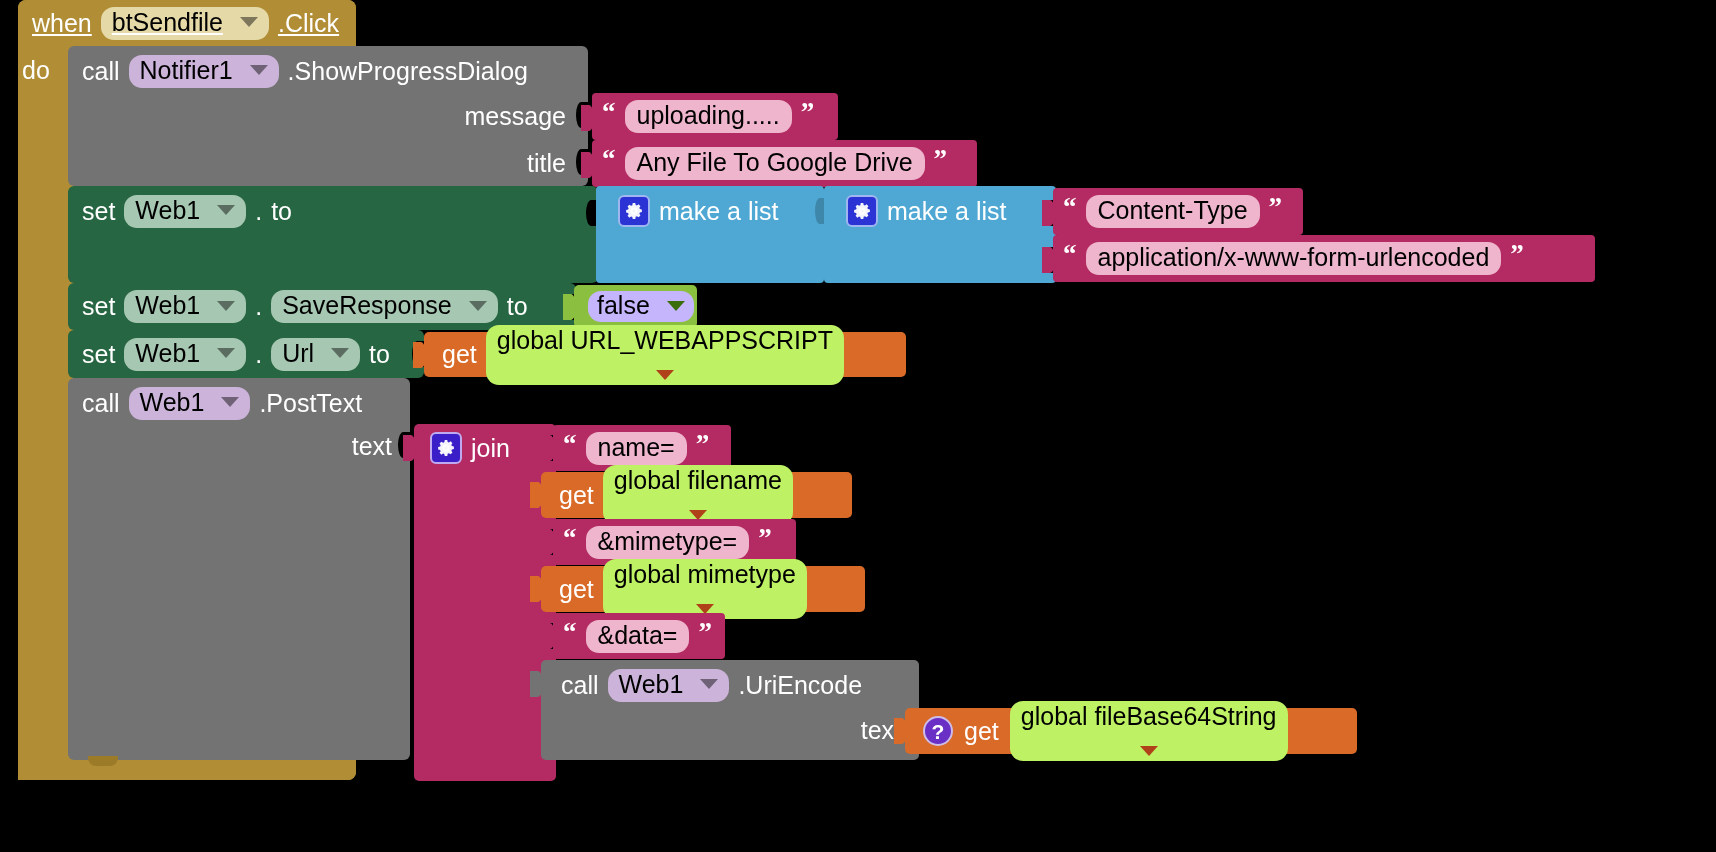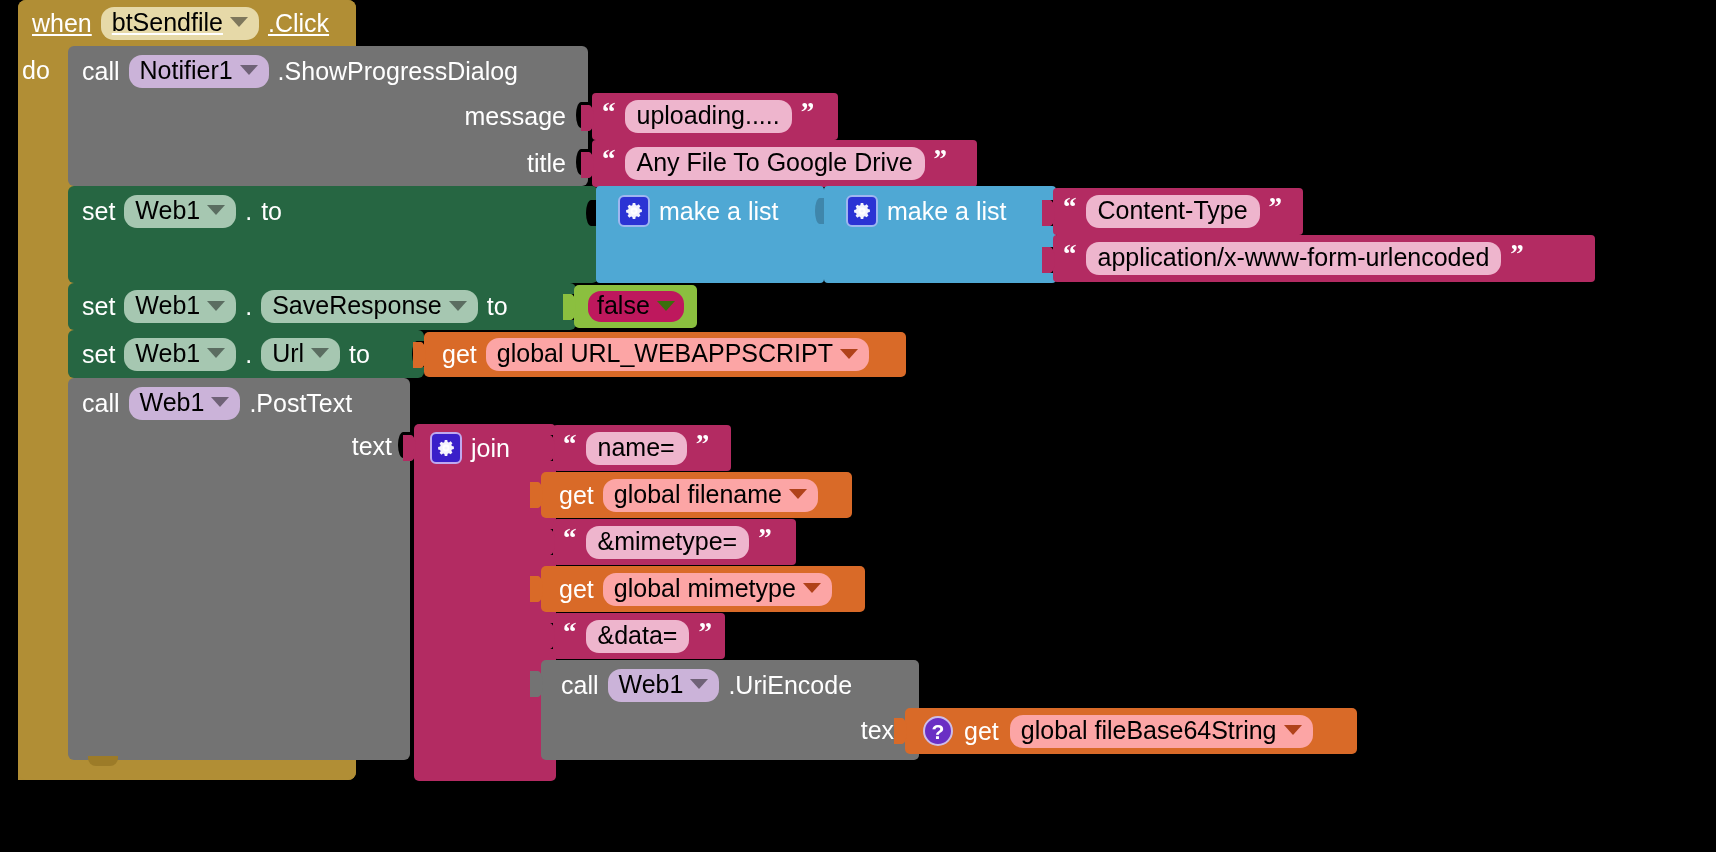--- a/index.html
+++ b/index.html
@@ -31,21 +31,21 @@
     height: 52px;
     padding: 0 10px;
     gap: 9px;
   }
   .lbl { color: #fff; }
 
   
   .field {
     display: inline-flex;
     align-items: center;
-    gap: 7px;
+    gap: 17px;
     border-radius: 13px;
     padding: 3px 11px 5px 11px;
     color: #000;
     font-size: 25px;
   }
   .caret {
     display: inline-block;
     width: 0; height: 0;
     border-left: 9px solid transparent;
     border-right: 9px solid transparent;
@@ -116,23 +116,23 @@
 
   
   .c-event   { background: #b18e35; text-decoration: underline; }
   .c-purple  { background: #737373; }
   .c-purple-f{ background: #cbb3d9; }
   .c-green   { background: #266642; }
   .c-green-f { background: #a6c7b1; }
   .c-blue    { background: #4fa8d4; }
   .c-text    { background: #b32b62; }
   .c-logic   { background: #8bbf3f; }
-  .c-logic-f { background: #be185d; }
+  .c-logic-f { background: #c4b5fd; }
   .c-orange  { background: #d96a28; }
-  .c-orange-f{ background: #fca5a5; }
+  .c-orange-f{ background: #bef264; flex-direction: column; }
   .c-event-f { background: #e6d9a8; }
 </style>
 </head>
 <body>
 
 <div id="canvas">
 
   <div class="blk c-event" style="left:18px; top:0px; width:338px; height:780px; border-radius:8px;">
   </div>
 

